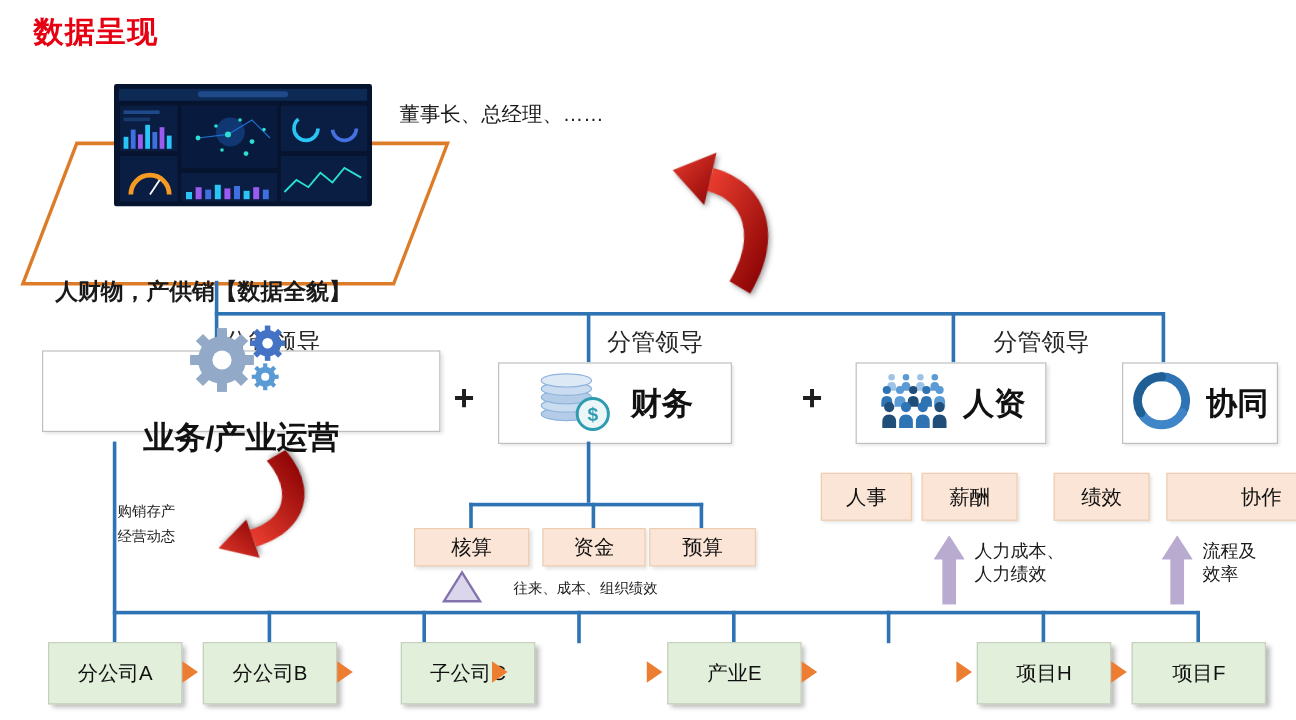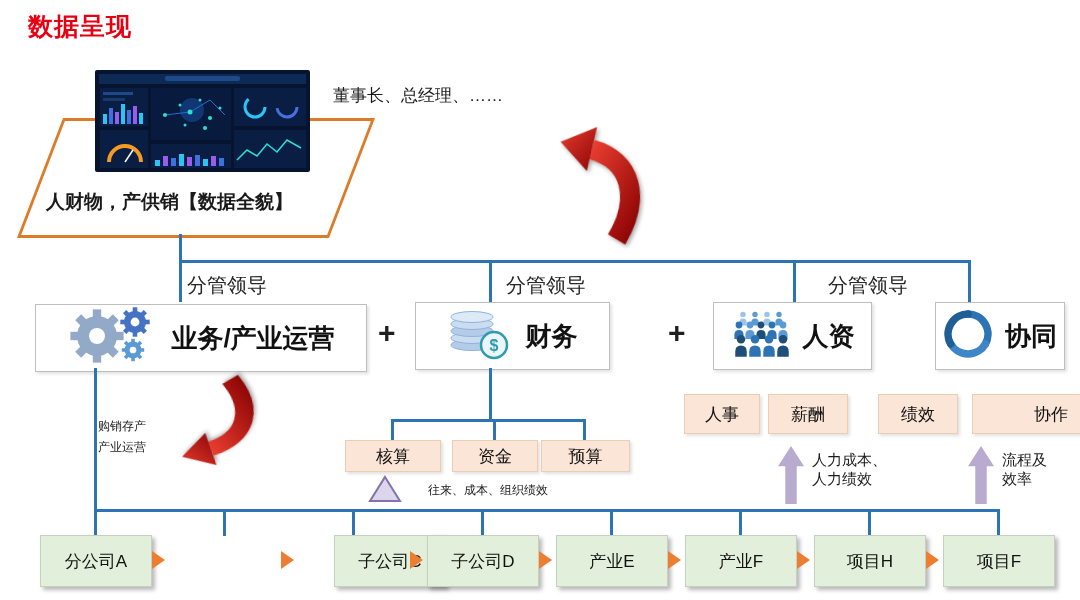--- a/index.html
+++ b/index.html
@@ -2,21 +2,21 @@
 <html><head>
 <meta charset="utf-8">
 <style>
   html,body{margin:0;padding:0;}
   body{font-family:"Liberation Sans","DejaVu Sans",sans-serif;background:#ffffff;}
   #stage{position:relative;width:1080px;height:600px;background:#ffffff;overflow:hidden;}
   .abs{position:absolute;}
   .line{position:absolute;background:#2E74B5;}
   .title{font-size:25px;font-weight:bold;color:#E60012;letter-spacing:1px;}
   .parallelogram{border:3px solid #DD7C28;background:#ffffff;transform:skewX(-21deg);}
-  .caption{font-size:19px;font-weight:600;color:#1a1a1a;}
+  .caption{font-size:19px;font-weight:600;color:#1a1a1a;margin-top:41px;}
   .audience{font-size:17px;color:#1a1a1a;}
   .leader-label{font-size:20px;color:#262626;}
   .pillar{background:#ffffff;border:1px solid #BFBFBF;box-shadow:2px 2px 3px rgba(0,0,0,.12);
           display:flex;align-items:center;justify-content:center;gap:12px;}
   .pillar-label{font-size:26px;font-weight:bold;color:#111;white-space:nowrap;}
   .plus{font-size:30px;font-weight:bold;color:#1f1f1f;}
   .obox{background:#FBE5D6;border:1px solid #EDCDB2;box-shadow:2px 2px 3px rgba(0,0,0,.12);
         display:flex;align-items:center;justify-content:center;font-size:17px;color:#111;}
   .gbox{background:#E2EFDA;border:1px solid #C6CFC0;box-shadow:3px 3px 4px rgba(0,0,0,.28);
         display:flex;align-items:center;justify-content:center;font-size:17px;color:#111;}
@@ -104,21 +104,21 @@
   <div class="line" style="left:179px;top:234px;width:2.5px;height:68px;"></div>
   <div class="line" style="left:179px;top:260px;width:791px;height:2.5px;"></div>
   <div class="line" style="left:489px;top:260px;width:2.5px;height:42px;"></div>
   <div class="line" style="left:793px;top:260px;width:2.5px;height:42px;"></div>
   <div class="line" style="left:968px;top:260px;width:2.5px;height:42px;"></div>
 
   <div class="abs leader-label" style="left:187px;top:272px;">分管领导</div>
   <div class="abs leader-label" style="left:506px;top:272px;">分管领导</div>
   <div class="abs leader-label" style="left:828px;top:272px;">分管领导</div>
 
-  <div class="abs pillar" style="left:35px;top:304px;width:330px;height:66px;">
+  <div class="abs pillar" style="left:35px;top:292px;width:330px;height:66px;flex-direction:column;">
     <span>
       <svg width="92" height="60" viewBox="0 0 92 60">
         <defs>
           <g id="gear">
             <rect x="-2.2" y="-14" width="4.4" height="28"></rect>
             <rect x="-2.2" y="-14" width="4.4" height="28" transform="rotate(45)"></rect>
             <rect x="-2.2" y="-14" width="4.4" height="28" transform="rotate(90)"></rect>
             <rect x="-2.2" y="-14" width="4.4" height="28" transform="rotate(135)"></rect>
             <circle r="10.5"></circle>
             <circle r="4.2" fill="#ffffff"></circle>
@@ -223,21 +223,21 @@
   </div>
   <div class="abs block-arrow-up" style="left:968px;top:446px;width:26px;height:58px;"></div>
   <div class="abs small-note" style="left:1002px;top:450px;">
     <div>流程及</div>
     <div>效率</div>
   </div>
 
   <div class="line" style="left:94px;top:368px;width:2.5px;height:167px;"></div>
   <div class="abs note" style="left:98px;top:416px;">
     <div>购销存产</div>
-    <div>产业运营</div>
+    <div>经营动态</div>
   </div>
 
   <div class="abs red-arrow" style="left:150px;top:378px;width:110px;height:95px;transform:scaleY(-1) rotate(8deg);">
     <svg width="110" height="95" viewBox="0 0 130 140" preserveAspectRatio="none">
       <defs>
         <linearGradient id="redg2" x1="0" y1="0" x2="1" y2="1">
           <stop offset="0" stop-color="#E83C2E"></stop>
             <stop offset="1" stop-color="#8F0606"></stop>
         </linearGradient>
       </defs>
@@ -249,24 +249,23 @@
   <div class="line" style="left:94px;top:509px;width:904px;height:2.5px;"></div>
   <div class="line" style="left:223px;top:509px;width:2.5px;height:27px;"></div>
   <div class="line" style="left:352px;top:509px;width:2.5px;height:27px;"></div>
   <div class="line" style="left:481px;top:509px;width:2.5px;height:27px;"></div>
   <div class="line" style="left:610px;top:509px;width:2.5px;height:27px;"></div>
   <div class="line" style="left:739px;top:509px;width:2.5px;height:27px;"></div>
   <div class="line" style="left:868px;top:509px;width:2.5px;height:27px;"></div>
   <div class="line" style="left:997px;top:509px;width:2.5px;height:27px;"></div>
 
   <div class="abs gbox" style="left:40px;top:535px;width:110px;height:50px;">分公司A</div>
+  <div class="abs gbox" style="left:169px;top:535px;width:110px;height:50px;">分公司B</div>
   <div class="abs gbox" style="left:298px;top:535px;width:110px;height:50px;margin-left:36px;">子公司C</div>
-  <div class="abs gbox" style="left:427px;top:535px;width:110px;height:50px;">子公司D</div>
   <div class="abs gbox" style="left:556px;top:535px;width:110px;height:50px;">产业E</div>
-  <div class="abs gbox" style="left:685px;top:535px;width:110px;height:50px;">产业F</div>
   <div class="abs gbox" style="left:814px;top:535px;width:110px;height:50px;">项目H</div>
   <div class="abs gbox" style="left:943px;top:535px;width:110px;height:50px;">项目F</div>
 
   <div class="abs orange-arrow" style="left:152px;top:551px;"></div>
   <div class="abs orange-arrow" style="left:281px;top:551px;"></div>
   <div class="abs orange-arrow" style="left:410px;top:551px;"></div>
   <div class="abs orange-arrow" style="left:539px;top:551px;"></div>
   <div class="abs orange-arrow" style="left:668px;top:551px;"></div>
   <div class="abs orange-arrow" style="left:797px;top:551px;"></div>
   <div class="abs orange-arrow" style="left:926px;top:551px;"></div>

